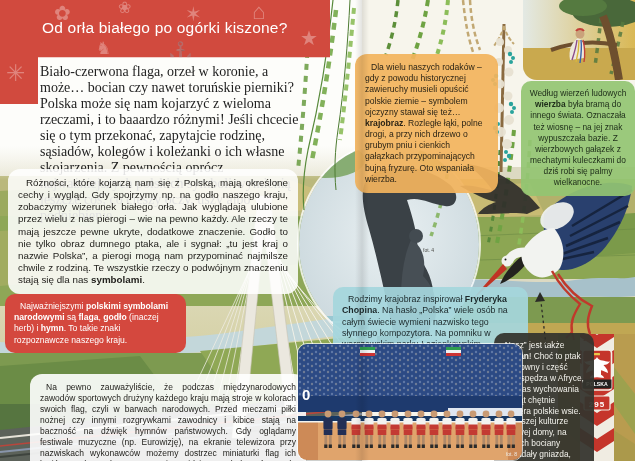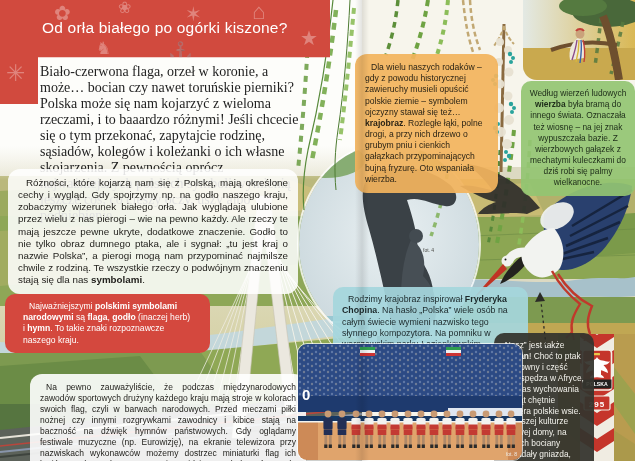--- a/index.html
+++ b/index.html
@@ -18,22 +18,22 @@
   .d3{left:252px;top:1px;font-size:22px}.d4{left:300px;top:28px}.d5{left:96px;top:40px;font-size:17px}
   .d6{left:168px;top:42px}.d7{left:6px;top:62px;font-size:23px}
 
   .intro{left:40px;top:64px;width:268px;font-family:"Liberation Serif",serif;
          font-size:14px;line-height:1.14;color:#1e1e1e;z-index:5;}
 
   .tbox{position:absolute;border-radius:12px;padding:8px 10px;z-index:6;box-sizing:border-box;}
   .tbox b{font-weight:bold;}
   .box-symbols{left:8px;top:169px;width:290px;background:rgba(255,255,255,.87);
                font-size:9.8px;line-height:1.24;color:#24231f;text-align:justify;text-indent:8px;}
-  .box-national{left:5px;top:294px;width:205px;background:#d4483e;color:#fff;
-                font-size:8.6px;line-height:1.3;border-radius:10px;padding:7px 18px;text-indent:6px;}
+  .box-national{left:5px;top:294px;width:181px;background:#d4483e;color:#fff;
+                font-size:8.6px;line-height:1.3;border-radius:10px;padding:7px 9px;text-indent:6px;}
   .box-sports{left:30px;top:374px;width:276px;background:rgba(255,255,255,.9);
               font-size:8.5px;line-height:1.3;color:#24231f;text-align:justify;text-indent:6px;}
   .box-landscape{left:355px;top:54px;width:143px;background:rgba(242,180,94,.93);
                  font-size:8.6px;line-height:1.3;color:#2b2416;text-indent:6px;}
   .box-willow{left:521px;top:81px;width:114px;background:rgba(146,196,114,.92);
               font-size:8.4px;line-height:1.33;color:#20301b;border-radius:10px;text-align:center;padding:7px 7px;}
   .box-chopin{left:333px;top:287px;width:195px;background:rgba(165,214,221,.93);
               font-size:8.8px;line-height:1.28;color:#1c292b;border-radius:10px;text-indent:6px;padding:7px 9px;}
   .box-stork{left:494px;top:333px;width:100px;background:rgba(52,52,46,.94);
              font-size:8.4px;line-height:1.3;color:#f3f2ec;border-radius:10px;padding:7px 8px;}

